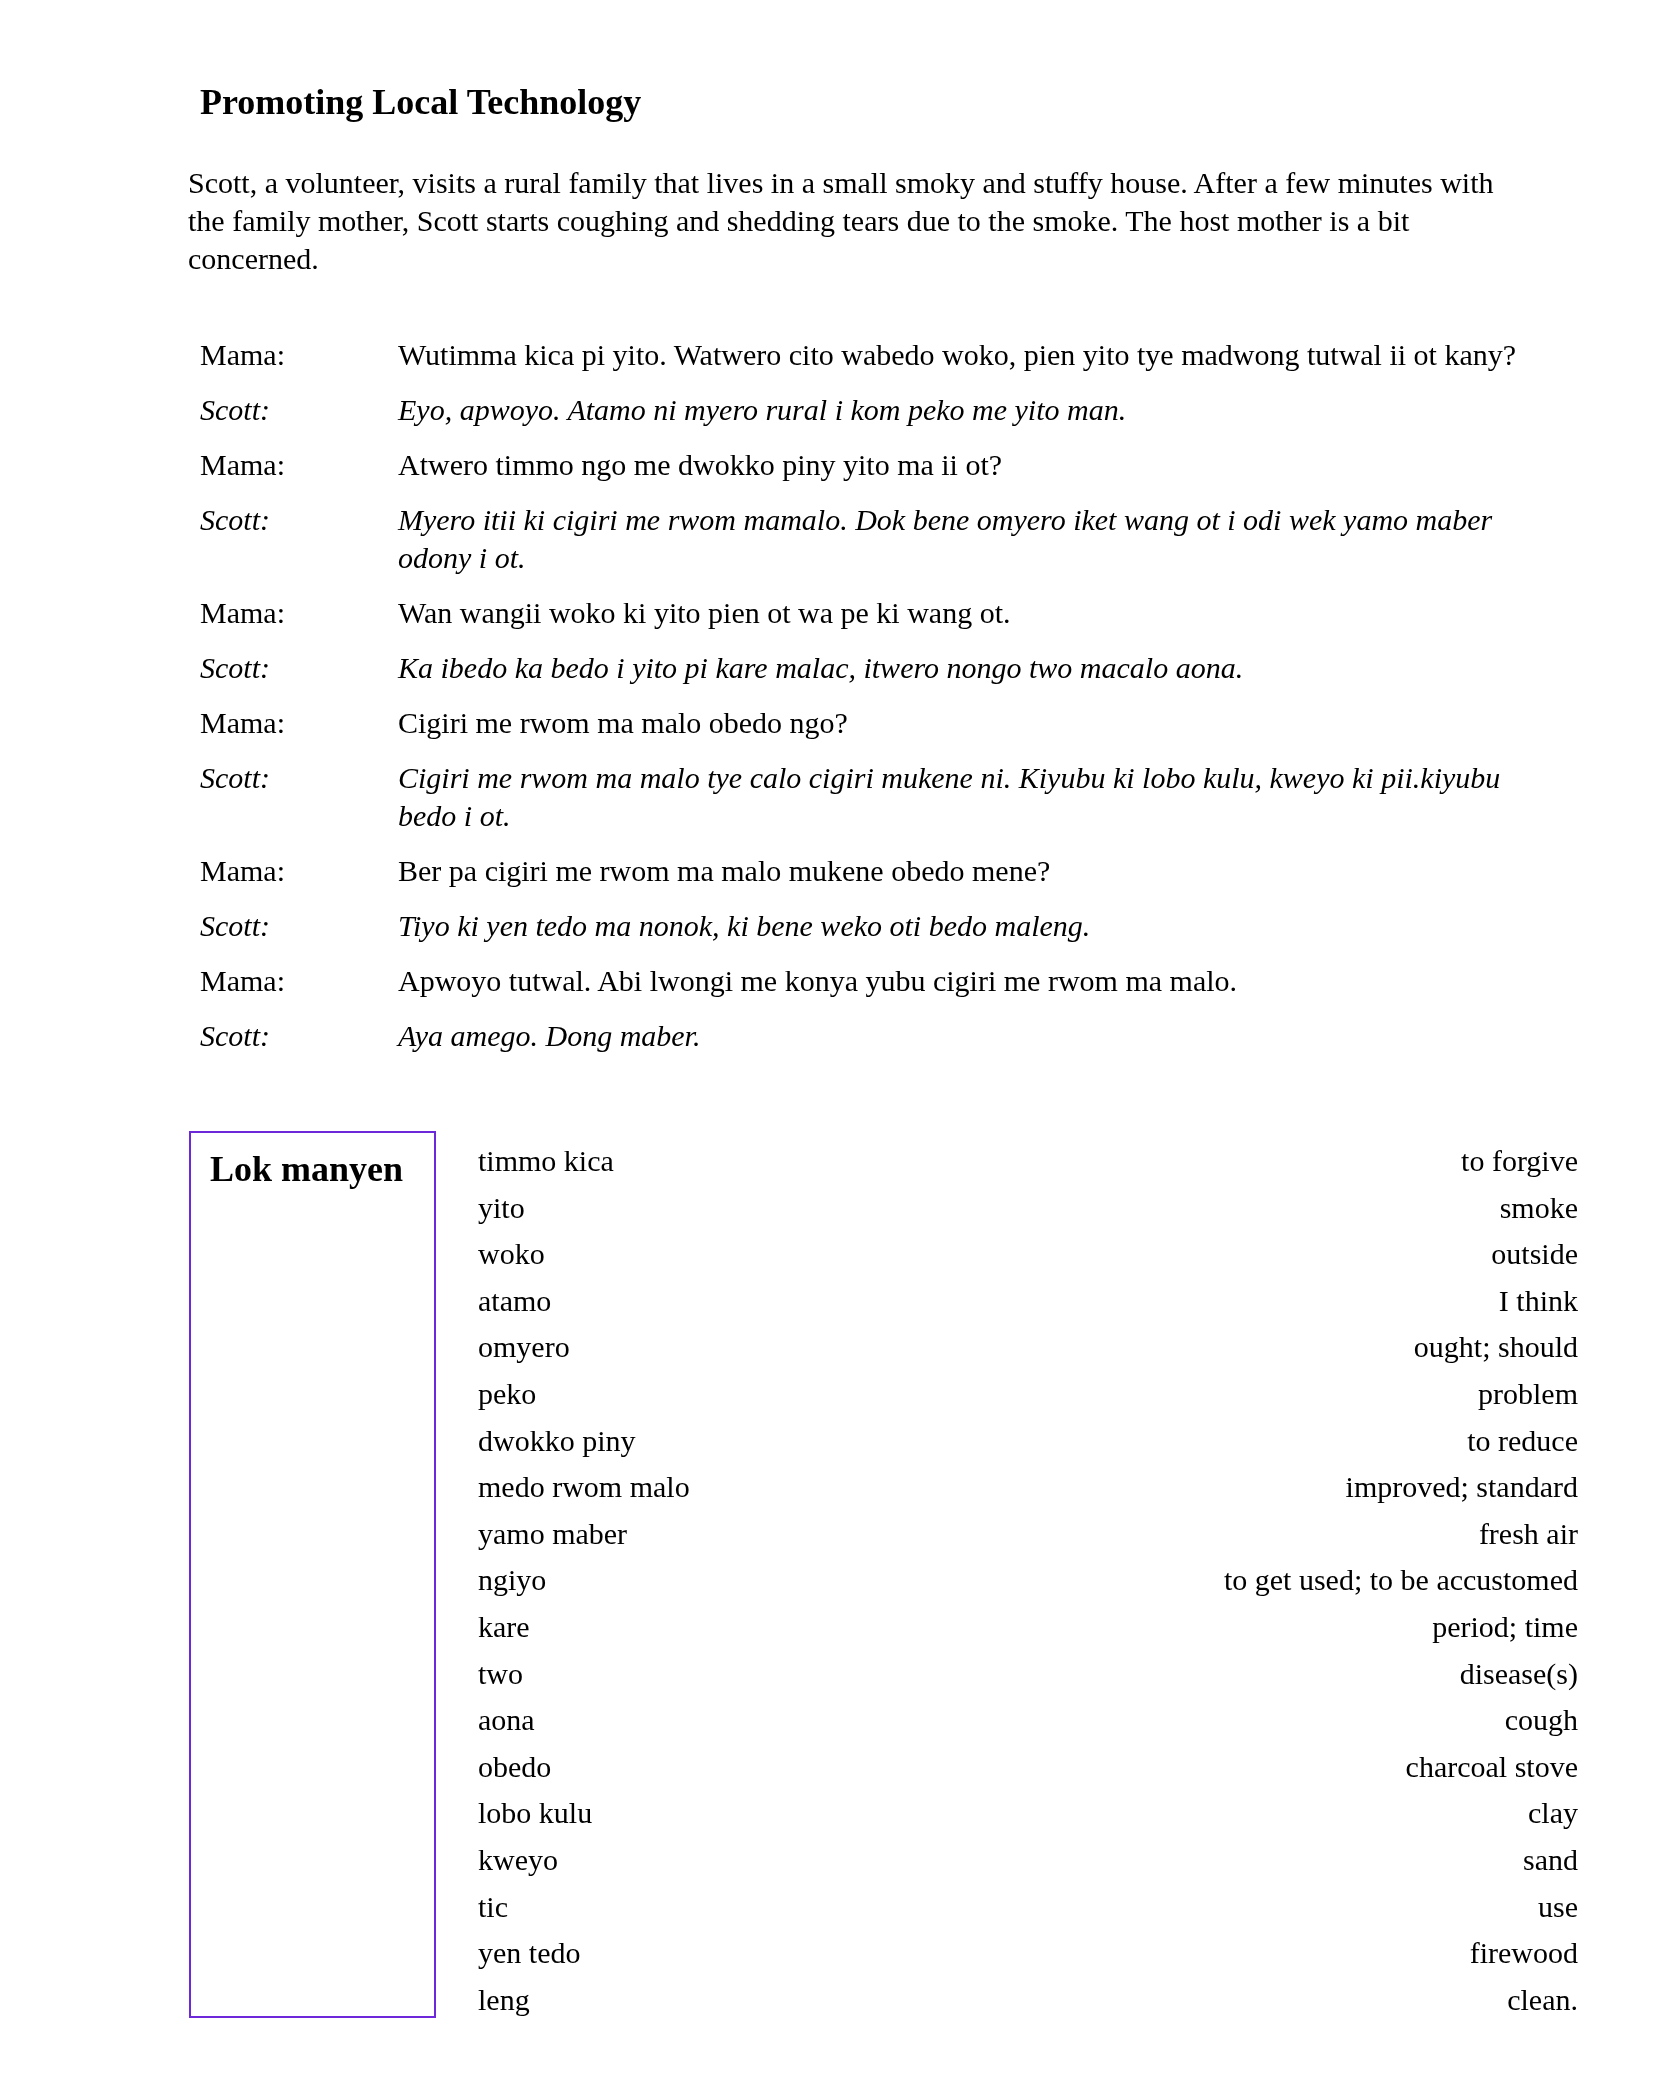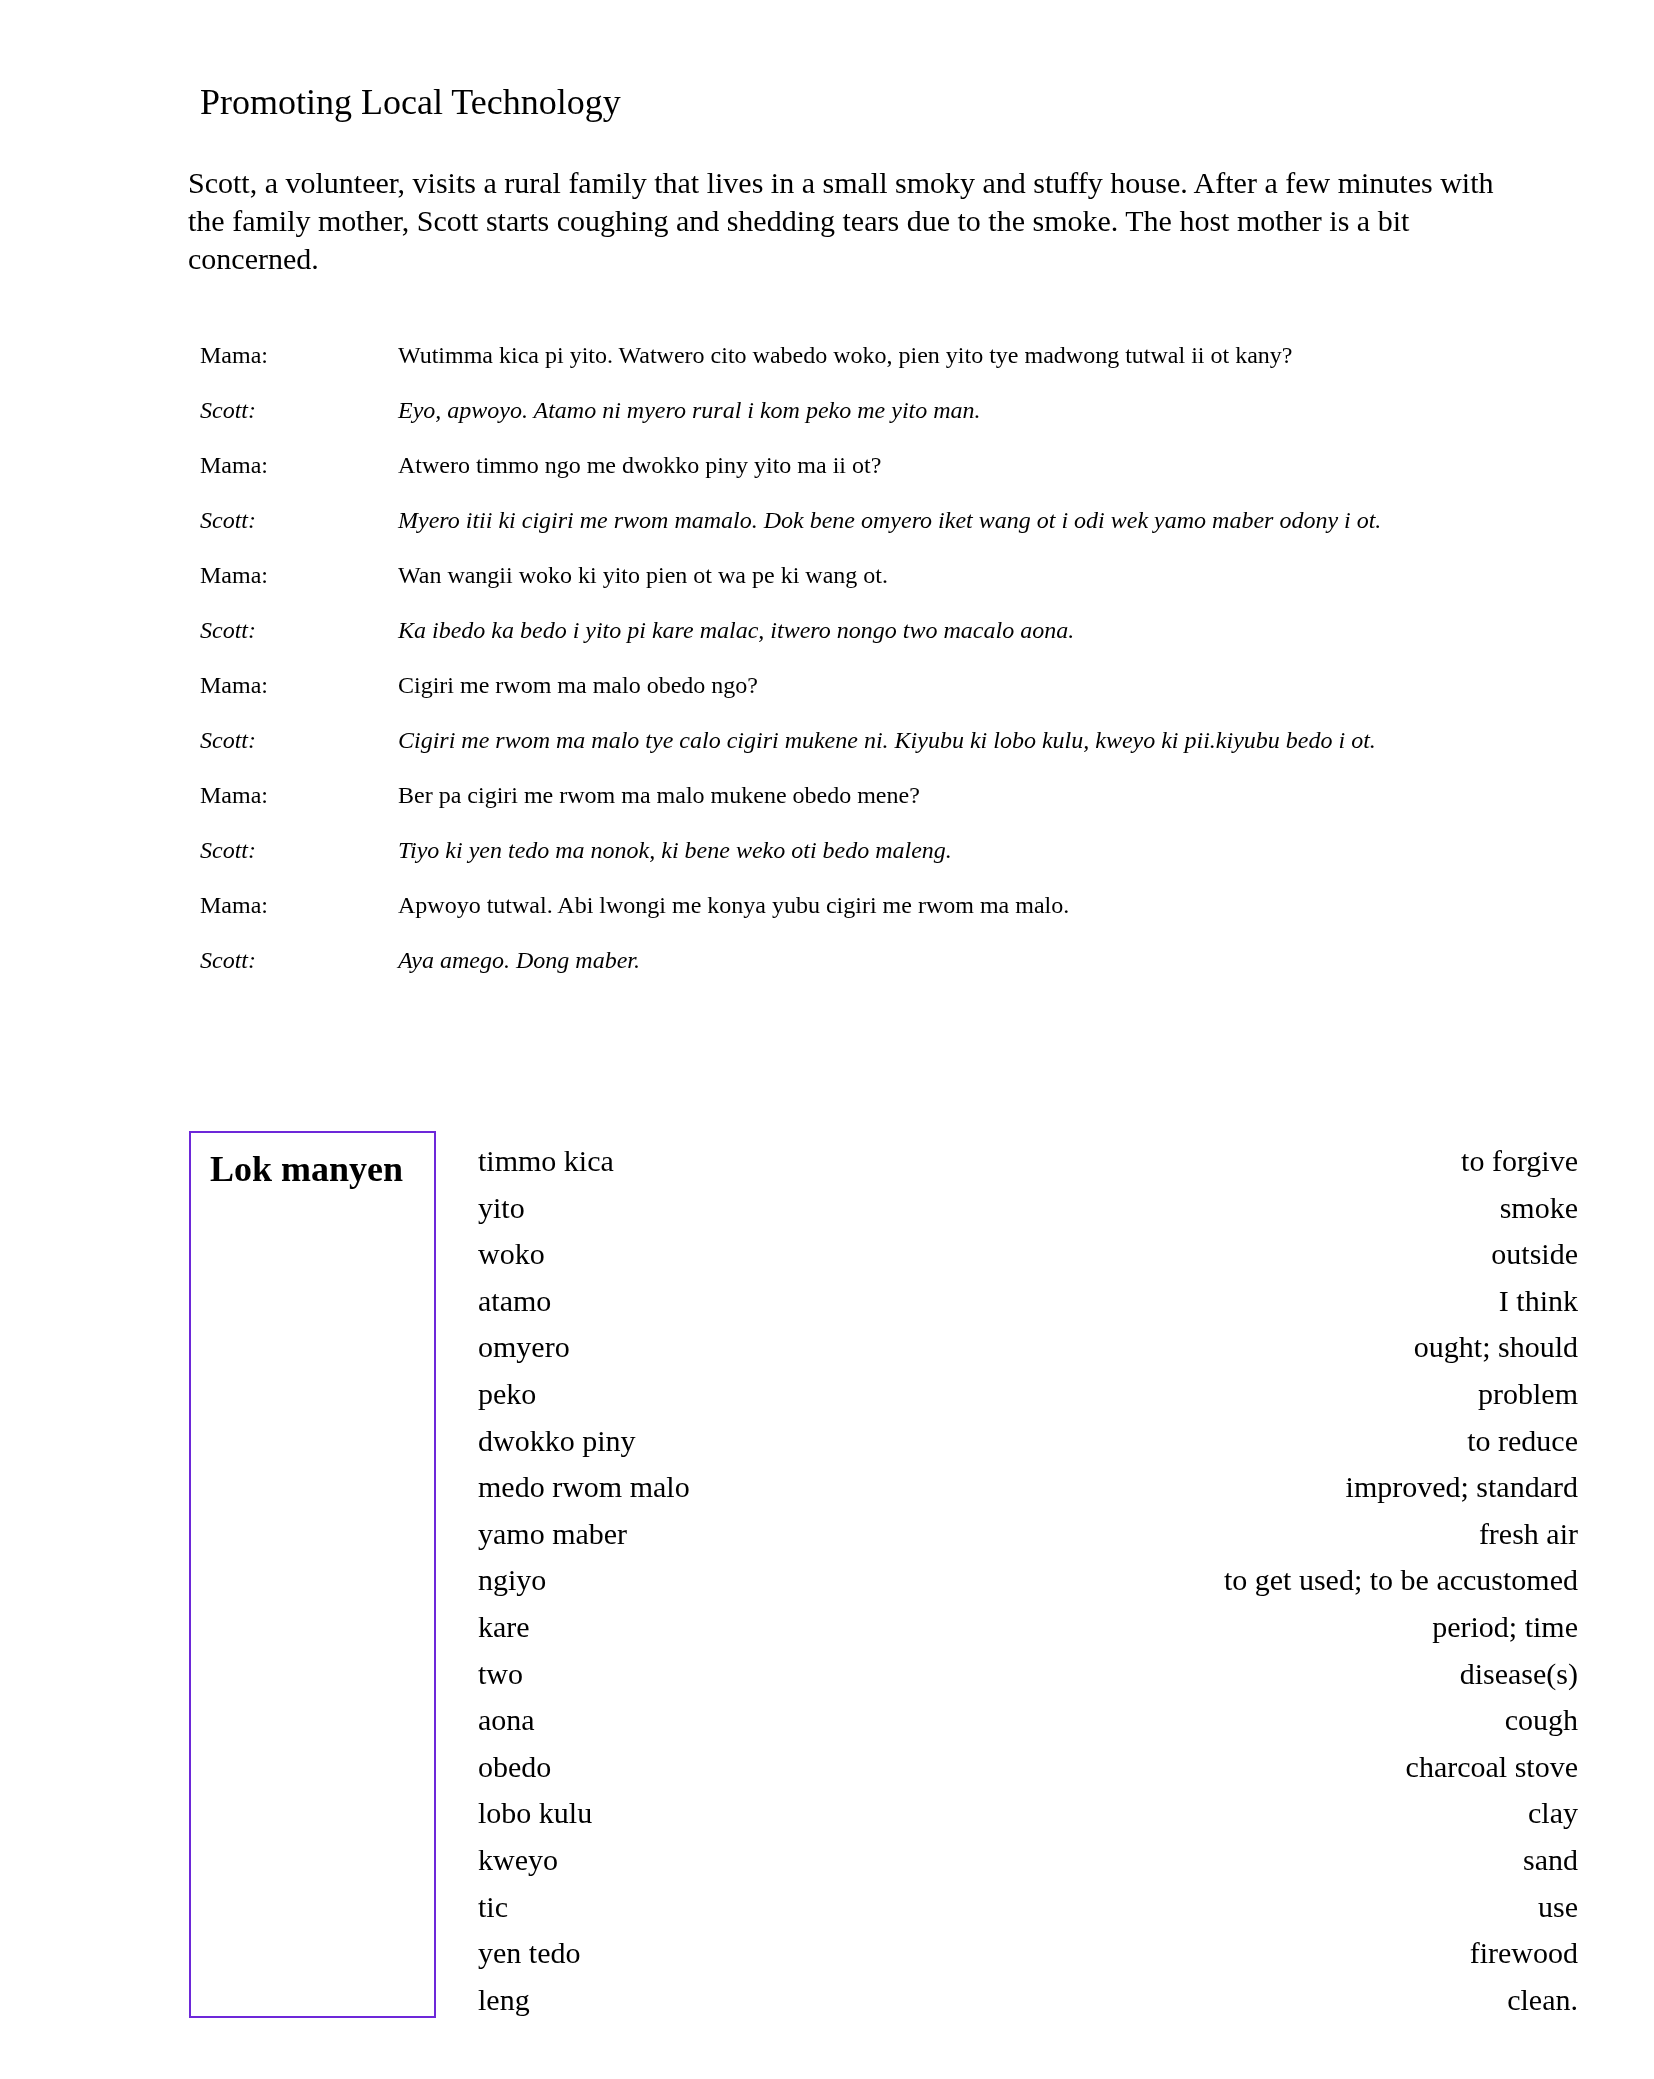--- a/index.html
+++ b/index.html
@@ -9,42 +9,42 @@
       position: relative;
       font-family: "Liberation Serif", "DejaVu Serif", serif;
       color: #000000;
       overflow: hidden;
     }
     .title {
       position: absolute;
       left: 200px;
       top: 80px;
       font-size: 36px;
-      font-weight: normal;
+      font-weight: bold;
       margin: 0;
       line-height: 44px;
     }
     .intro {
       position: absolute;
       left: 188px;
       top: 164px;
       width: 1310px;
       font-size: 30px;
       line-height: 38px;
       margin: 0;
     }
     .dialogue {
       position: absolute;
       left: 200px;
       top: 336px;
       width: 1320px;
     }
     .line {
       display: flex;
-      font-size: 24px;
+      font-size: 30px;
       line-height: 38px;
       margin-bottom: 17px;
     }
     .speaker { width: 198px; flex: 0 0 198px; }
     .utterance { flex: 1; }
     .line.scott .speaker, .line.scott .utterance { font-style: italic; }
     .vocab-box {
       position: absolute;
       left: 189px;
       top: 1131px;

